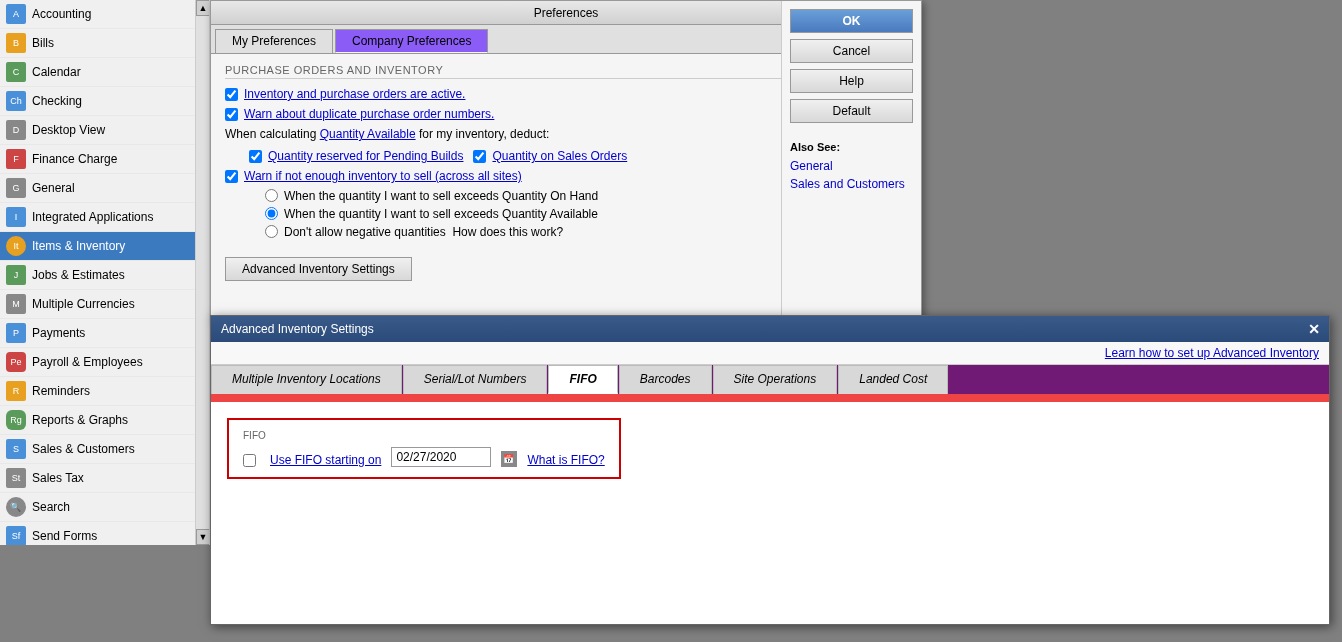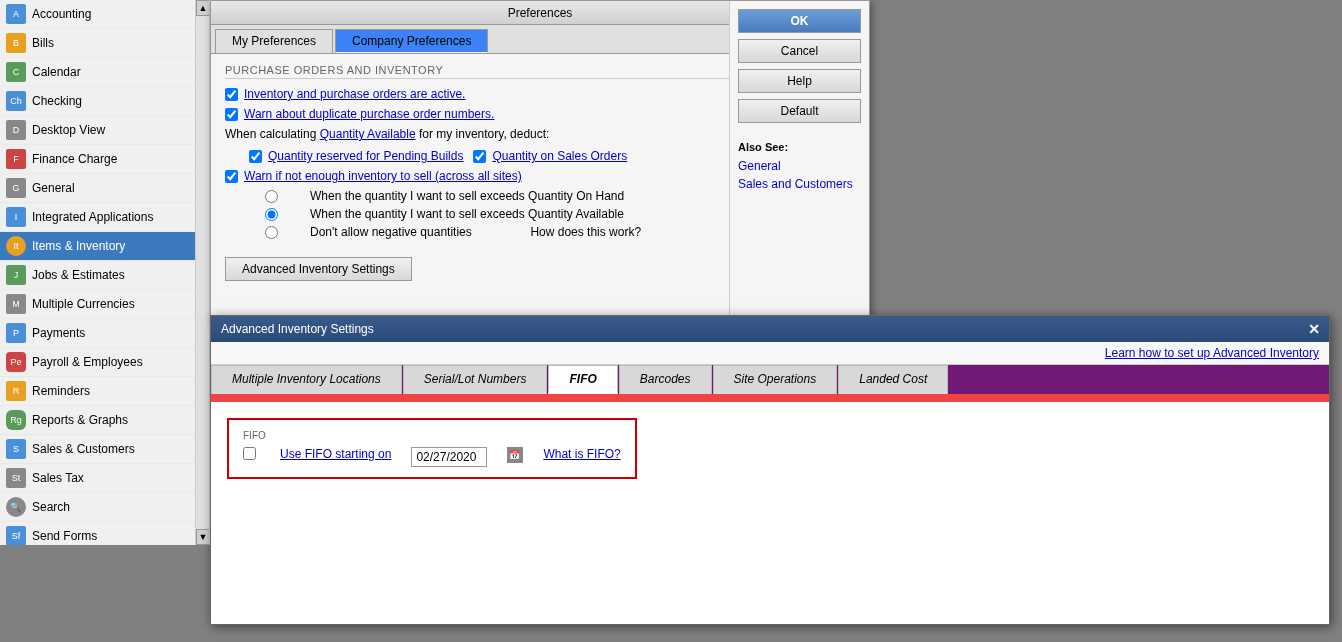--- a/index.html
+++ b/index.html
@@ -62,21 +62,21 @@
     .icon-reports { background: #5a9a5a; color: white; border-radius: 6px; font-size: 9px; }
     .icon-sales { background: #4a90d9; color: white; border-radius: 2px; font-size: 9px; }
     .icon-salestax { background: #888; color: white; border-radius: 2px; font-size: 9px; }
     .icon-search { background: #888; color: white; border-radius: 50%; font-size: 9px; }
     .icon-sendforms { background: #4a90d9; color: white; border-radius: 2px; font-size: 9px; }
 
     
     .prefs-dialog {
       position: absolute;
       left: 210px; top: 0;
-      width: 660px; height: 320px;
+      width: 712px; height: 320px;
       background: #f5f5f5;
       border: 1px solid #999;
       box-shadow: 2px 2px 8px rgba(0,0,0,0.4);
     }
     .dialog-titlebar {
       background: linear-gradient(to bottom, #e8e8e8, #d0d0d0);
       height: 24px;
       display: flex; align-items: center; justify-content: center;
       border-bottom: 1px solid #999;
       font-size: 12px; font-weight: normal;
@@ -99,21 +99,21 @@
     .dialog-tab {
       padding: 4px 16px;
       border: 1px solid #999;
       border-bottom: none;
       background: #e0e0e0;
       cursor: pointer;
       font-size: 12px;
       margin-right: 2px;
     }
     .dialog-tab.active {
-      background: #3b82f6;
+      background: #8b5cf6;
       border-bottom: 1px solid #f5f5f5;
       position: relative; z-index: 1;
     }
     .dialog-content {
       padding: 10px 14px;
       flex: 1;
     }
     .section-header {
       font-size: 11px; color: #666;
       border-bottom: 1px solid #ccc;
@@ -128,24 +128,23 @@
     .checkbox-row input[type=checkbox] { margin-right: 6px; }
     .checkbox-label { color: #0000cc; text-decoration: underline; cursor: pointer; }
     .inline-row {
       display: flex; align-items: center;
       margin-bottom: 8px;
       font-size: 12px;
     }
     .inline-row .link { color: #0000cc; text-decoration: underline; cursor: pointer; }
     .indent { margin-left: 24px; }
     .radio-row {
-      display: flex; align-items: flex-end;
+      display: flex; align-items: flex-start;
       margin-bottom: 4px;
       margin-left: 40px;
-      gap: 26px;
     }
     .radio-row input[type=radio] { margin-right: 6px; }
     .adv-btn {
       margin-top: 10px;
       padding: 4px 16px;
       background: linear-gradient(to bottom, #f0f0f0, #d8d8d8);
       border: 1px solid #999;
       cursor: pointer;
       font-size: 12px;
     }
@@ -234,28 +233,28 @@
       border: 2px solid #cc0000;
       padding: 10px 14px;
       display: inline-block;
       margin-top: 4px;
       background: white;
     }
     .fifo-label {
       font-size: 10px; color: #666; margin-bottom: 6px;
     }
     .fifo-row {
-      display: flex; align-items: flex-start; gap: 20px;
+      display: flex; align-items: flex-end; gap: 10px;
     }
     .fifo-checkbox { margin-right: 4px; }
     .fifo-use-label { color: #0000cc; text-decoration: underline; cursor: pointer; }
     .fifo-date-input {
       border: 1px solid #999;
       padding: 2px 4px;
-      width: 76px;
+      width: 100px;
       font-size: 12px;
     }
     .fifo-cal-icon {
       width: 16px; height: 16px;
       background: #888;
       color: white;
       display: inline-flex; align-items: center; justify-content: center;
       font-size: 9px;
       cursor: pointer;
     }

